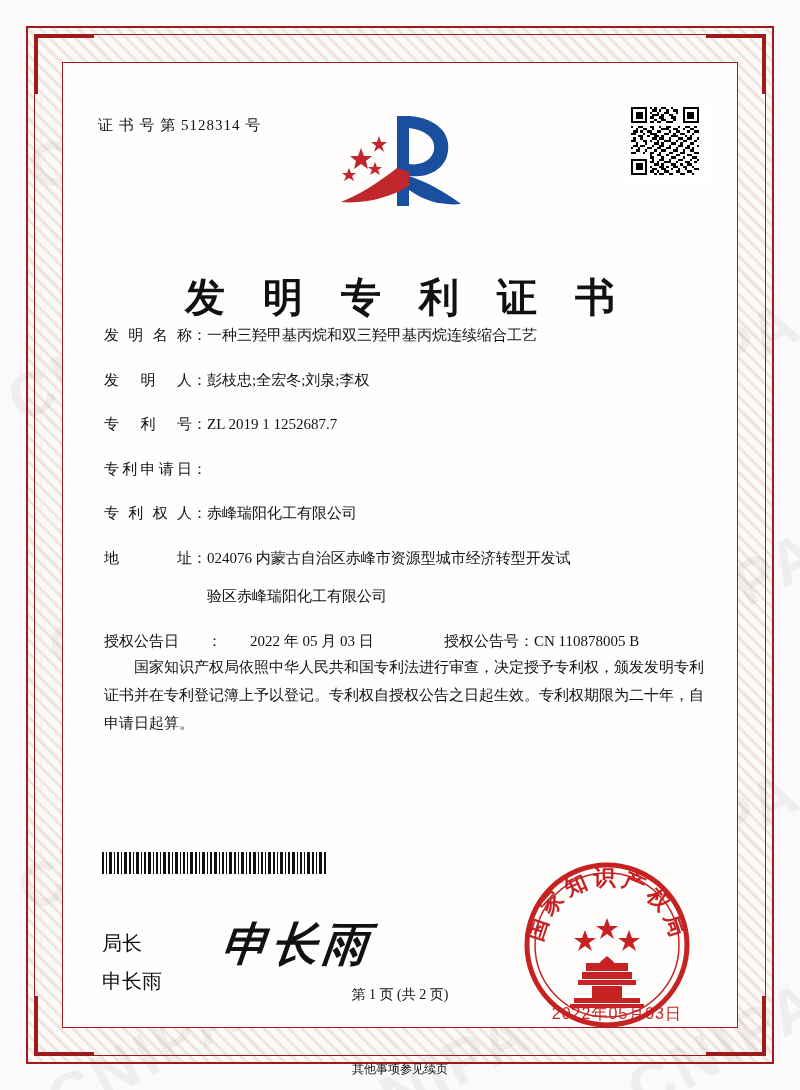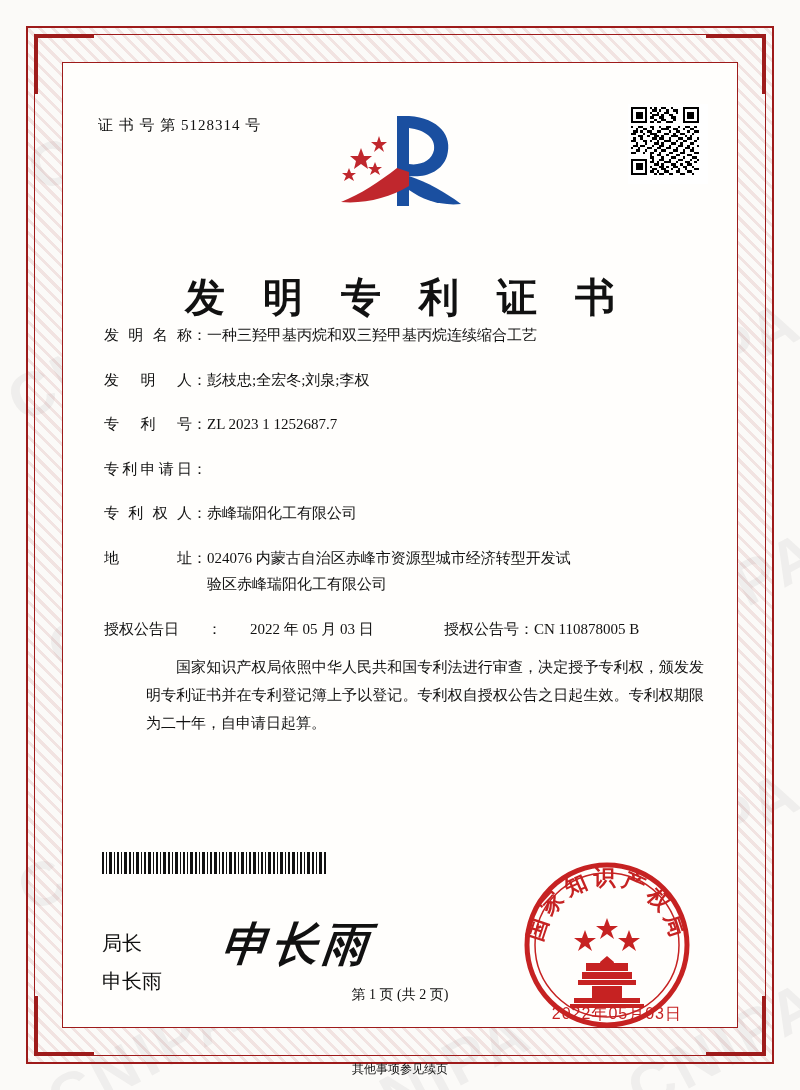--- a/index.html
+++ b/index.html
@@ -122,39 +122,38 @@
   }
   .f-label{
     width:88px;
     flex:0 0 88px;
     letter-spacing:0;
     text-align:justify;
     text-align-last:justify;
   }
   .f-colon{flex:0 0 12px;}
   .f-value{flex:1;}
-  .f-value2{margin-top:4px;}
+  .f-value2{margin-top:16px;}
 
   .grant-row{
     display:flex;
     margin-bottom:16px;
     line-height:1.5;
   }
   .grant-row .g-left{flex:0 0 340px;display:flex;gap:28px;}
   .grant-row .g-right{flex:1;display:flex;}
   .g-label{white-space:nowrap;}
 
   .paras{
     position:absolute;
     left:42px;right:34px;top:592px;
     font-size:15px;
     line-height:1.85;
     color:#111;
     text-align:justify;
-    margin-left:42px;
   }
   .paras p{margin:0 0 8px 0;text-indent:2em;}
 
   .barcode{
     position:absolute;
     left:40px;top:790px;
     width:225px;height:22px;
   }
 
   .sig-block{
@@ -458,21 +457,21 @@
 
     <div class="field">
       <div class="f-label">发明人</div>
       <div class="f-colon">：</div>
       <div class="f-value">彭枝忠;全宏冬;刘泉;李权</div>
     </div>
 
     <div class="field">
       <div class="f-label">专利号</div>
       <div class="f-colon">：</div>
-      <div class="f-value">ZL 2023 1 1252687.7</div>
+      <div class="f-value">ZL 2019 1 1252687.7</div>
     </div>
 
     <div class="field">
       <div class="f-label">专利申请日</div>
       <div class="f-colon">：</div>
     </div>
 
     <div class="field">
       <div class="f-label">专利权人</div>
       <div class="f-colon">：</div>

